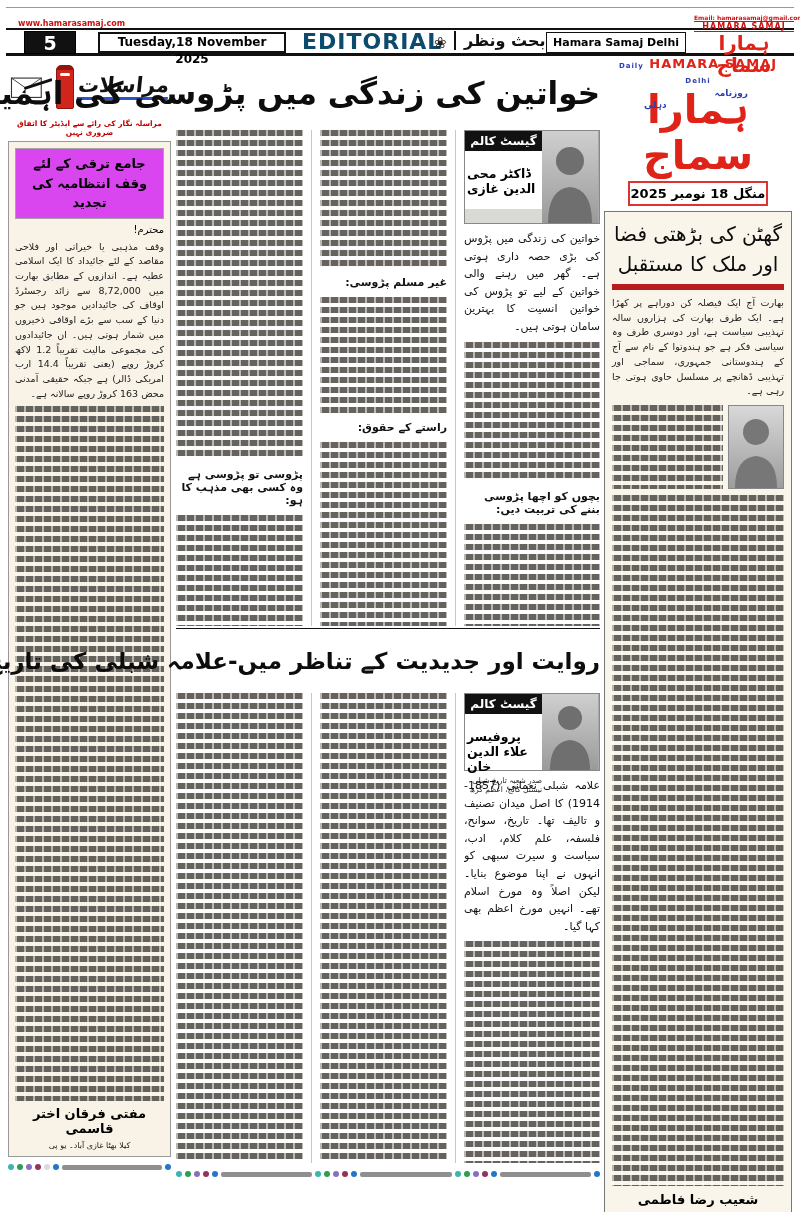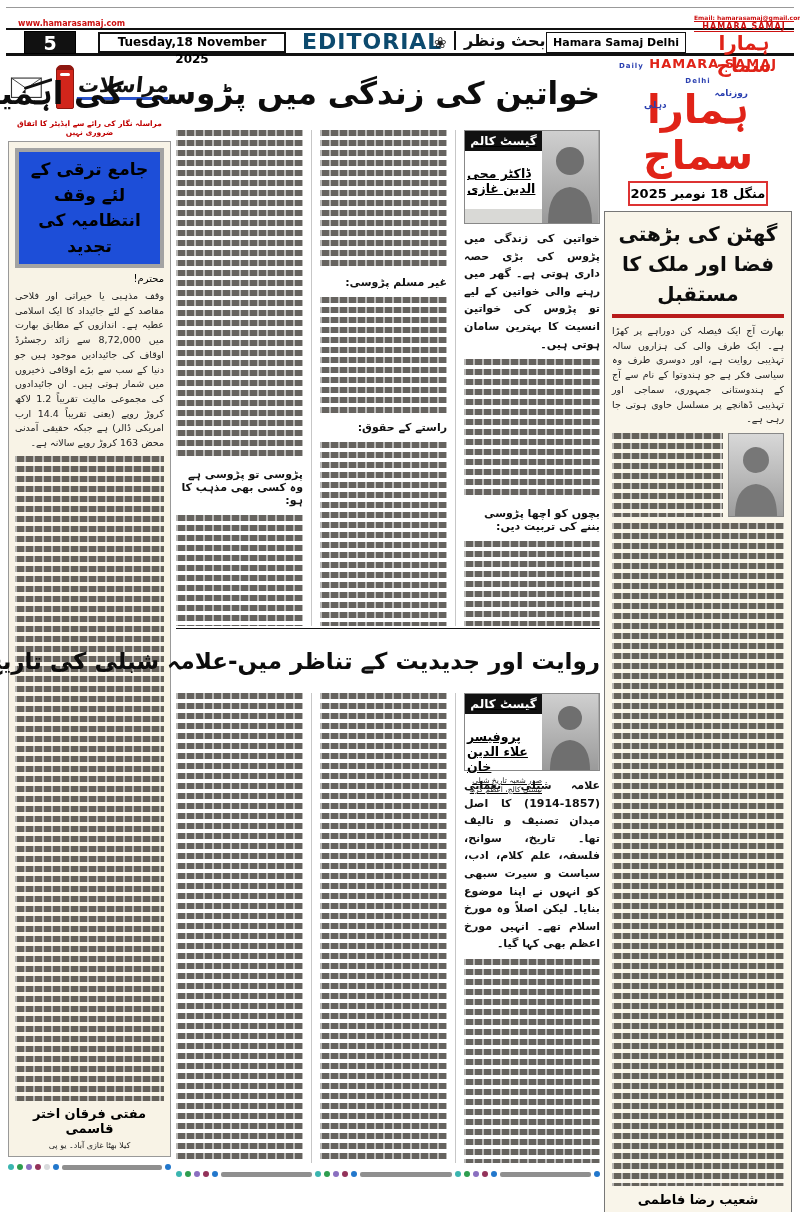--- a/index.html
+++ b/index.html
@@ -31,69 +31,69 @@
            repeating-linear-gradient(to bottom, #45423d 0 6px, rgba(0,0,0,0) 6px 10px);
          opacity:.82; }
   .para { direction:rtl; text-align:justify; font-size:9.5px; line-height:1.55; color:#222; }
   .subhead { direction:rtl; font-size:11px; font-weight:900; color:#111; padding:2px 0; }
   .colset { display:flex; direction:rtl; }
   .ncol { overflow:hidden; display:flex; flex-direction:column; gap:6px; }
   .ncol + .ncol { border-right:1px solid #c7c7c7; padding-right:8px; margin-right:8px; }
 
   .guestbox { border:1px solid #888; background:#fff; display:flex; direction:rtl; }
   .gphoto { flex:0 0 56px; background:linear-gradient(#cfcfcf,#9a9a9a); border-right:1px solid #aaa; }
-  .gmeta { flex:1; display:flex; flex-direction:column;text-decoration:underline; }
+  .gmeta { flex:1; display:flex; flex-direction:column; }
   .glabel { background:#111; color:#fff; font-size:12px; font-weight:900; text-align:center; padding:3px 2px; direction:rtl; }
   .gname { font-size:12.5px; font-weight:900; text-align:left; padding:15px 2px 2px; direction:rtl; }
   .gaffil { font-size:7.5px; direction:rtl; color:#222; padding-bottom:2px; }
   .gfill { background:#d9d9d6; height:14px; margin-top:auto; }
 
   .dotsrow { display:flex; align-items:center; gap:3px; }
   .dot { width:6px; height:6px; border-radius:50%; }
   .dbar { flex:1; height:5px; background:#8f8f8f; border-radius:2px; }
 
   
   .leftcol { position:absolute; left:8px; top:58px; width:163px; }
   .lgraphic { height:58px; display:flex; direction:rtl; align-items:center; gap:4px; padding:2px; }
   .murword { font-size:21px; font-weight:900; color:#111; transform:skewX(-6deg); border-bottom:3px solid #2a52c9; line-height:1.1; }
   .postbox { width:24px; height:44px; background:#d1251b; border-radius:5px 5px 2px 2px; position:relative; border:1px solid #8d1710; }
   .postbox::before { content:""; position:absolute; left:3px; right:3px; top:7px; height:3px; background:#fff; border-radius:2px; }
   .postbox::after { content:""; position:absolute; left:0; right:0; top:0; height:4px; background:#8d1710; border-radius:5px 5px 0 0; }
   .disclaimer { margin-top:3px; text-align:center; font-size:7.5px; font-weight:bold; color:#c00000; direction:rtl; }
   .letterbox { margin-top:4px; height:1016px; background:#f8f3e6; border:1px solid #999; padding:6px;
                display:flex; flex-direction:column; gap:5px; overflow:hidden; }
-  .lheading { background:#1d4ed8; border:4px solid #a3a3a3; padding:5px 3px; text-align:center; font-size:17px;
+  .lheading { background:#d946ef; border:1px solid #a3a3a3; padding:5px 3px; text-align:center; font-size:13px;
               font-weight:900; direction:rtl; line-height:1.5; }
   .salut { direction:rtl; font-size:10px; font-weight:normal; }
   .lauthor { text-align:center; font-size:13px; font-weight:900; direction:rtl; }
   .lcity { text-align:center; font-size:8px; direction:rtl; color:#222; }
 
   
   .mid { position:absolute; left:176px; top:58px; width:424px; }
   .h1 { font-size:31px; font-weight:900; text-align:center; direction:rtl; white-space:nowrap; line-height:70px; color:#0d0d0d; }
   .h2 { font-size:23px; font-weight:900; text-align:center; direction:rtl; white-space:nowrap; line-height:56px; color:#0d0d0d; }
   .artdiv { height:1px; background:#111; margin:2px 0 4px; }
-  .introb { direction:rtl; text-align:justify; font-size:11px; font-weight:bold; line-height:1.6; color:#111; }
+  .introb { direction:rtl; text-align:justify; font-size:11px; font-weight:normal; line-height:1.6; color:#111; }
   .mdots { display:flex; align-items:center; gap:3px; margin-top:8px; }
 
   
   .rightcol { position:absolute; left:604px; top:56px; width:188px; }
   .rmast { text-align:center; }
   .rmast .caps { font-size:13px; font-weight:900; color:#e02318; letter-spacing:1px; }
   .rmast .caps small { font-size:7px; color:#2a3fb0; font-weight:900; }
   .rlogo { position:relative; font-size:40px; font-weight:900; color:#e02318; direction:rtl; line-height:1.15; }
   .rlogo .bluew { position:absolute; font-size:9px; color:#2a3fb0; font-weight:900; }
   .bw1 { top:2px; right:44px; }
   .bw2 { top:14px; left:40px; }
   .rdate { margin:3px auto 0; width:140px; border:2px solid #d33; background:#fff; font-size:13px; font-weight:900;
            text-align:center; padding:3px 0; direction:rtl; }
   .edbox { margin-top:5px; height:1004px; border:1px solid #777; background:#f9f5ea; padding:7px;
            display:flex; flex-direction:column; gap:6px; overflow:hidden; }
-  .rheadline { font-size:20px; font-weight:700; text-align:center; direction:rtl; line-height:1.5;
-               border-bottom:4px solid #b91c1c; padding-bottom:5px; color:#0d0d0d; }
+  .rheadline { font-size:20px; font-weight:400; text-align:center; direction:rtl; line-height:1.5;
+               border-bottom:6px solid #b91c1c; padding-bottom:5px; color:#0d0d0d; }
   .photorow { display:flex; direction:rtl; gap:5px; }
   .edphoto { flex:0 0 56px; height:84px; background:linear-gradient(#d8d8d8,#9d9d9d); border:1px solid #888; }
   .rauthor { text-align:center; font-size:13px; font-weight:900; direction:rtl; }
 </style>
 </head>
 <body>
 
 <div id="page">
   <div class="topline"></div>
 
@@ -243,21 +243,21 @@
       <div class="rlogo">
         <span class="bluew bw1">روزنامہ</span>
         <span class="bluew bw2">دہلی</span>
         <span>ہمارا سماج</span>
       </div>
       <div class="rdate">منگل 18 نومبر 2025</div>
     </div>
 
     <div class="edbox">
       <div class="rheadline">گھٹن کی بڑھتی فضا اور ملک کا مستقبل</div>
-      <div class="para">بھارت آج ایک فیصلہ کن دوراہے پر کھڑا ہے۔ ایک طرف والی کی ہزاروں سالہ تہذیبی روایت ہے، اور دوسری طرف وہ سیاسی فکر ہے جو ہندوتوا کے نام سے آج کے ہندوستانی جمہوری، سماجی اور تہذیبی ڈھانچے پر مسلسل حاوی ہوتی جا رہی ہے۔</div>
+      <div class="para">بھارت آج ایک فیصلہ کن دوراہے پر کھڑا ہے۔ ایک طرف بھارت کی ہزاروں سالہ تہذیبی سیاست ہے، اور دوسری طرف وہ سیاسی فکر ہے جو ہندوتوا کے نام سے آج کے ہندوستانی جمہوری، سماجی اور تہذیبی ڈھانچے پر مسلسل حاوی ہوتی جا رہی ہے۔</div>
       <div class="photorow">
         <div class="edphoto">
           <svg width="54" height="82" viewBox="0 0 54 82">
               <circle cx="27" cy="26" r="13" fill="#777"></circle>
               <path d="M6 82 Q6 52 27 50 Q48 52 48 82 Z" fill="#777"></path>
             </svg>
         </div>
         <div class="sim" style="flex:1"></div>
       </div>
       <div class="sim" style="flex:1"></div>

